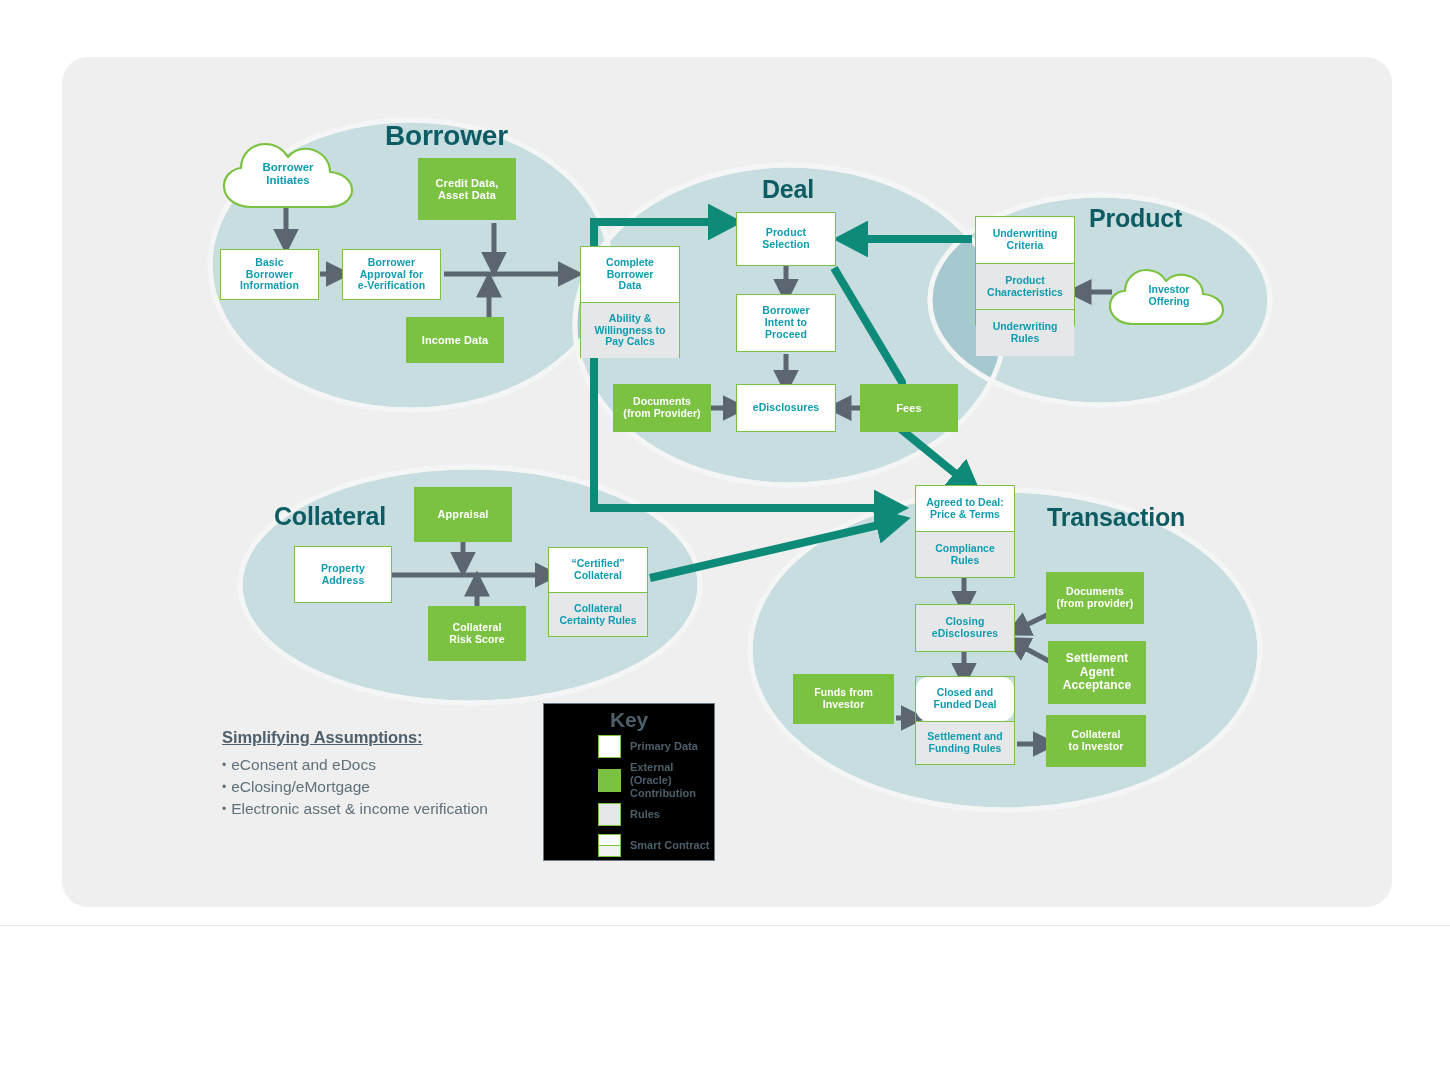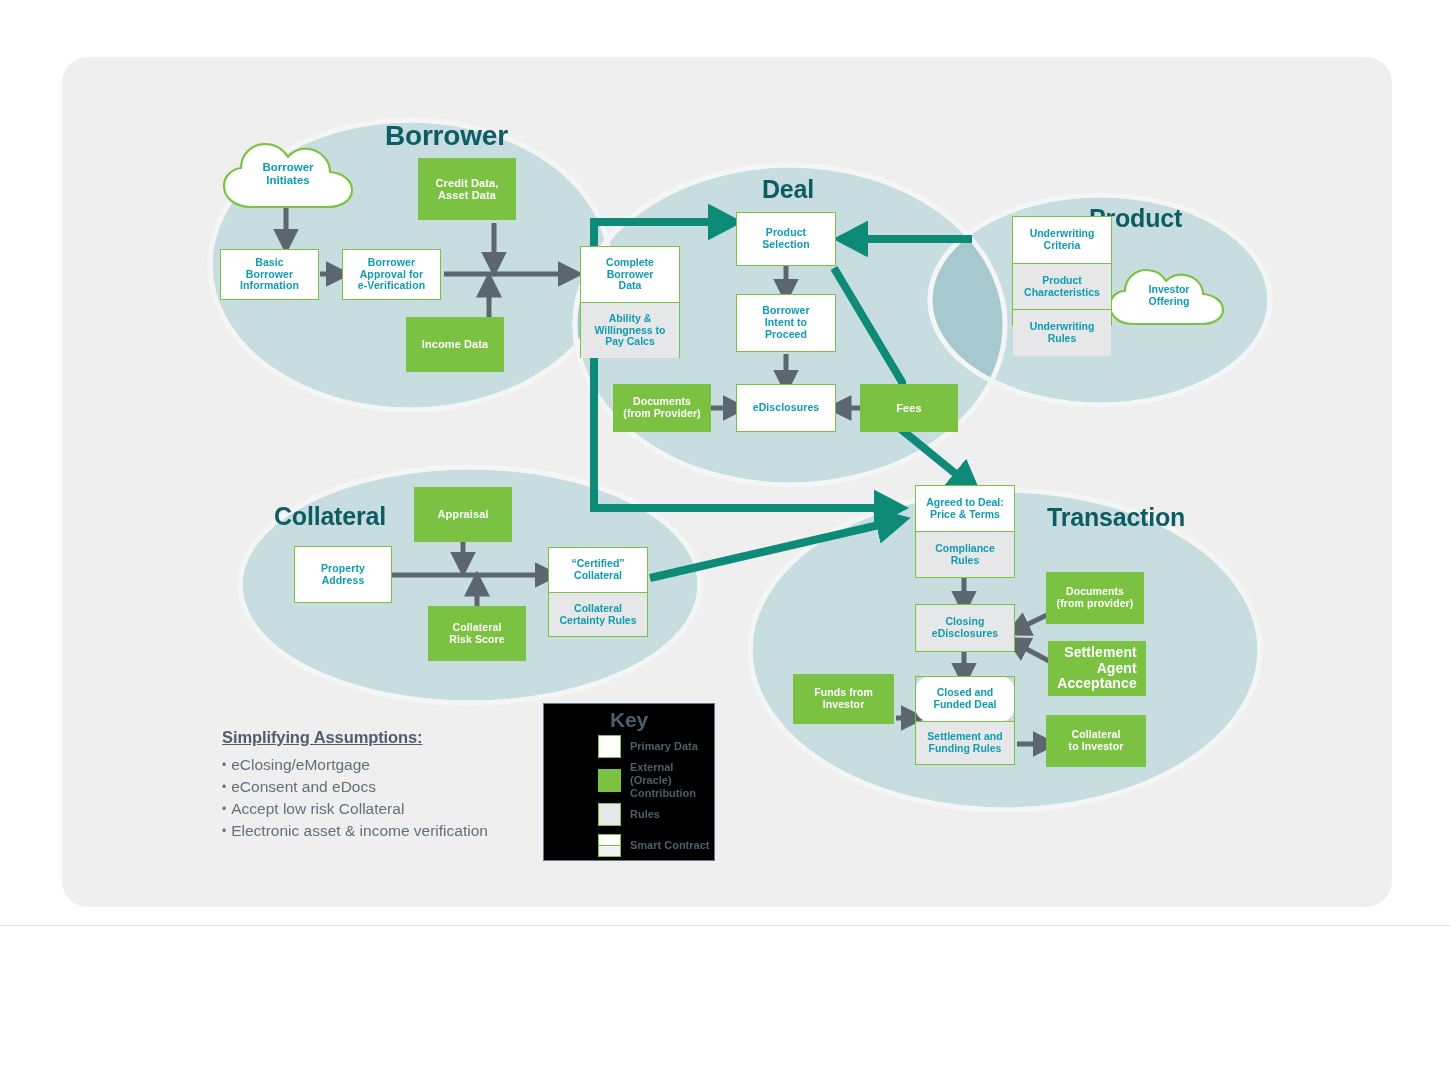--- a/index.html
+++ b/index.html
@@ -189,21 +189,21 @@
 
   <div class="node ext" style="left:418px;top:158px;width:98px;height:62px;font-size:11px;">
       <span class="nl">Credit Data,<br>Asset Data</span>
     </div>
   <div class="node prim" style="left:220px;top:249px;width:99px;height:51px;font-size:10.5px;">
       <span class="nl">Basic<br>Borrower<br>Information</span>
     </div>
   <div class="node prim" style="left:342px;top:249px;width:99px;height:51px;font-size:10.5px;">
       <span class="nl">Borrower<br>Approval for<br>e-Verification</span>
     </div>
-  <div class="node ext" style="left:406px;top:317px;width:98px;height:55px;font-size:11px;">
+  <div class="node ext" style="left:406px;top:317px;width:98px;height:46px;font-size:11px;">
       <span class="nl">Income Data</span>
     </div>
 
   <div class="smart" style="left:580px;top:246px;width:100px;height:112px;">
     <div class="seg a" style="height:55px;font-size:10.5px;">
         <span class="nl">Complete<br>Borrower<br>Data</span>
       </div>
     <div class="seg b" style="height:56px;font-size:10.5px;">
         <span class="nl">Ability &amp;<br>Willingness to<br>Pay Calcs</span>
       </div>
@@ -217,21 +217,21 @@
   <div class="node ext" style="left:613px;top:384px;width:98px;height:48px;font-size:10.5px;">
       <span class="nl">Documents<br>(from Provider)</span>
     </div>
   <div class="node prim" style="left:736px;top:384px;width:100px;height:48px;font-size:10.5px;">
       <span class="nl">eDisclosures</span>
     </div>
   <div class="node ext" style="left:860px;top:384px;width:98px;height:48px;font-size:11px;">
       <span class="nl">Fees</span>
     </div>
 
-  <div class="smart" style="left:1012px;top:216px;width:100px;height:110px;">
+  <div class="smart" style="left:975px;top:216px;width:100px;height:110px;">
     <div class="seg a" style="height:46px;font-size:10.5px;">
         <span class="nl">Underwriting<br>Criteria</span>
       </div>
     <div class="seg b" style="height:46px;font-size:10.5px;">
         <span class="nl">Product<br>Characteristics</span>
       </div>
     <div class="seg b" style="height:47px;font-size:10.5px;">
         <span class="nl">Underwriting<br>Rules</span>
       </div>
   </div>
@@ -261,44 +261,43 @@
     <div class="seg b" style="height:46px;font-size:10.5px;">
         <span class="nl">Compliance<br>Rules</span>
       </div>
   </div>
   <div class="node rules" style="left:915px;top:604px;width:100px;height:48px;font-size:10.5px;">
       <span class="nl">Closing<br>eDisclosures</span>
     </div>
   <div class="node ext" style="left:1046px;top:572px;width:98px;height:52px;font-size:10.5px;">
       <span class="nl">Documents<br>(from provider)</span>
     </div>
-  <div class="node ext" style="left:1048px;top:641px;width:98px;height:55px;font-size:14px;text-align:right;">
+  <div class="node ext" style="left:1048px;top:641px;width:98px;height:63px;font-size:12px;">
       <span class="nl">Settlement<br>Agent<br>Acceptance</span>
     </div>
   <div class="node ext" style="left:793px;top:674px;width:101px;height:50px;font-size:10.5px;">
       <span class="nl">Funds from<br>Investor</span>
     </div>
   <div class="smart" style="left:915px;top:676px;width:100px;height:89px;">
     <div class="seg a" style="height:44px;font-size:10.5px;border-radius:12px;">
         <span class="nl">Closed and<br>Funded Deal</span>
       </div>
     <div class="seg b" style="height:43px;font-size:10.5px;">
         <span class="nl">Settlement and<br>Funding Rules</span>
       </div>
   </div>
   <div class="node ext" style="left:1046px;top:715px;width:100px;height:52px;font-size:10.5px;">
       <span class="nl">Collateral<br>to Investor</span>
     </div>
 
   <div id="assump">
     <div class="ahead">Simplifying Assumptions:</div>
     <ul>
+      <li>eConsent and eDocs</li>
       <li>eClosing/eMortgage</li>
-      <li>eConsent and eDocs</li>
-      <li>Accept low risk Collateral</li>
       <li>Electronic asset &amp; income verification</li>
     </ul>
   </div>
 
   <div id="keybox">
     <div id="keytitle">Key</div>
     <div class="krow">
       <div class="kswatch p"></div>
       <div class="klabel">Primary Data</div>
     </div>

